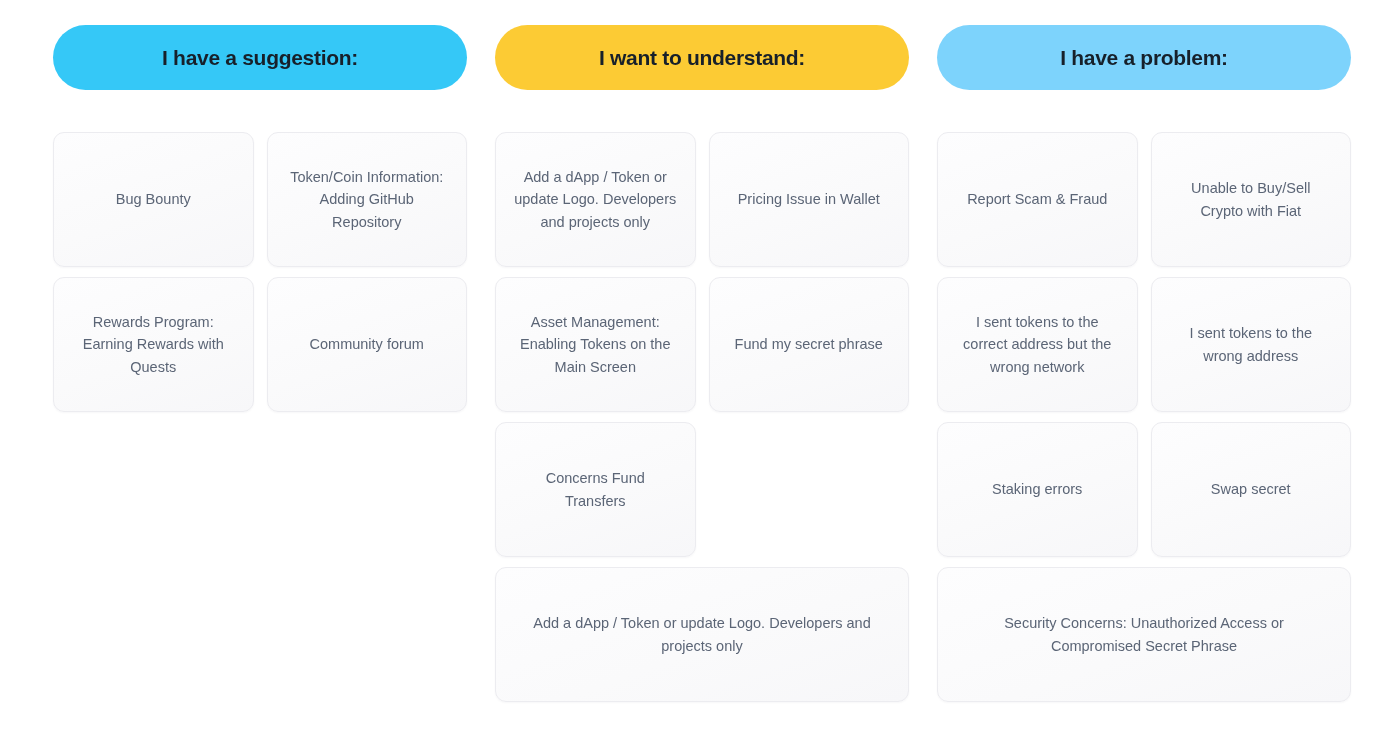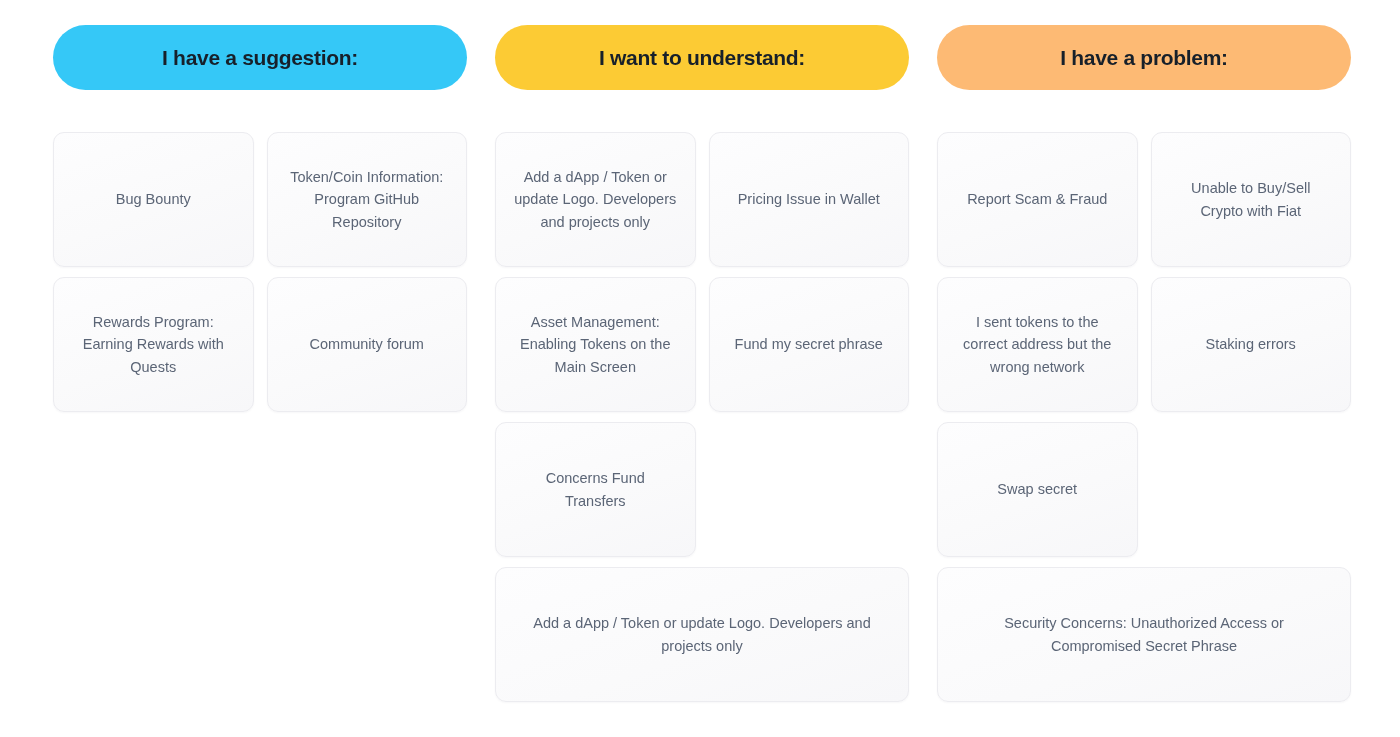--- a/index.html
+++ b/index.html
@@ -39,21 +39,21 @@
     justify-content: center;
     font-size: 21px;
     font-weight: 700;
     letter-spacing: -0.3px;
     color: #17202a;
     user-select: none;
     margin-bottom: 42px;
   }
   .pill.blue   { background: #35c8f7; }
   .pill.yellow { background: #fccb34; text-align: right; }
-  .pill.pink   { background: #fdba74; }
+  .pill.pink   { background: #7dd3fc; }
 
   
   .grid {
     display: flex;
     flex-wrap: wrap;
     gap: 10px 13px;
     align-content: flex-start;
   }
 
   .card {
@@ -88,21 +88,21 @@
 
 <div class="board">
 
   <div class="column">
     <div class="pill blue">I have a suggestion:</div>
     <div class="grid">
       <div class="card">
         <span class="card-label">Bug Bounty</span>
       </div>
       <div class="card">
-        <span class="card-label">Token/Coin Information: Program GitHub Repository</span>
+        <span class="card-label">Token/Coin Information: Adding GitHub Repository</span>
       </div>
       <div class="card">
         <span class="card-label">Rewards Program: Earning Rewards with Quests</span>
       </div>
       <div class="card">
         <span class="card-label">Community forum</span>
       </div>
     </div>
   </div>
 
@@ -136,20 +136,23 @@
       <div class="card">
         <span class="card-label">Report Scam &amp; Fraud</span>
       </div>
       <div class="card">
         <span class="card-label">Unable to Buy/Sell Crypto with Fiat</span>
       </div>
       <div class="card">
         <span class="card-label">I sent tokens to the correct address but the wrong network</span>
       </div>
       <div class="card">
+        <span class="card-label">I sent tokens to the wrong address</span>
+      </div>
+      <div class="card">
         <span class="card-label">Staking errors</span>
       </div>
       <div class="card">
         <span class="card-label">Swap secret</span>
       </div>
       <div class="card wide">
         <span class="card-label">Security Concerns: Unauthorized Access or Compromised Secret Phrase</span>
       </div>
     </div>
   </div>

